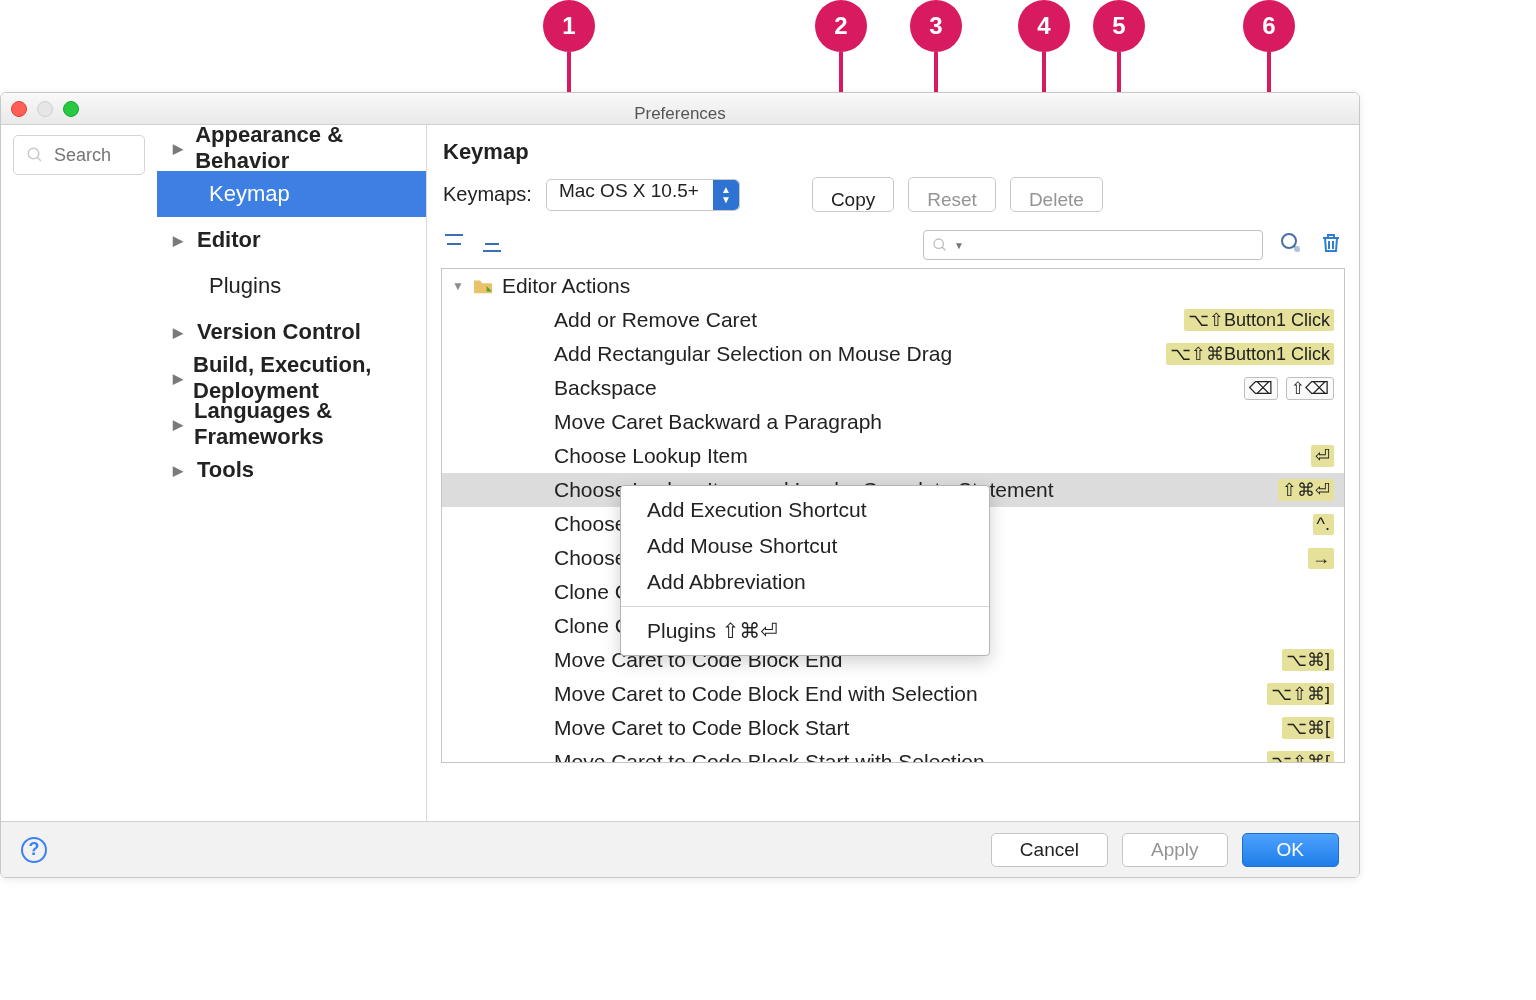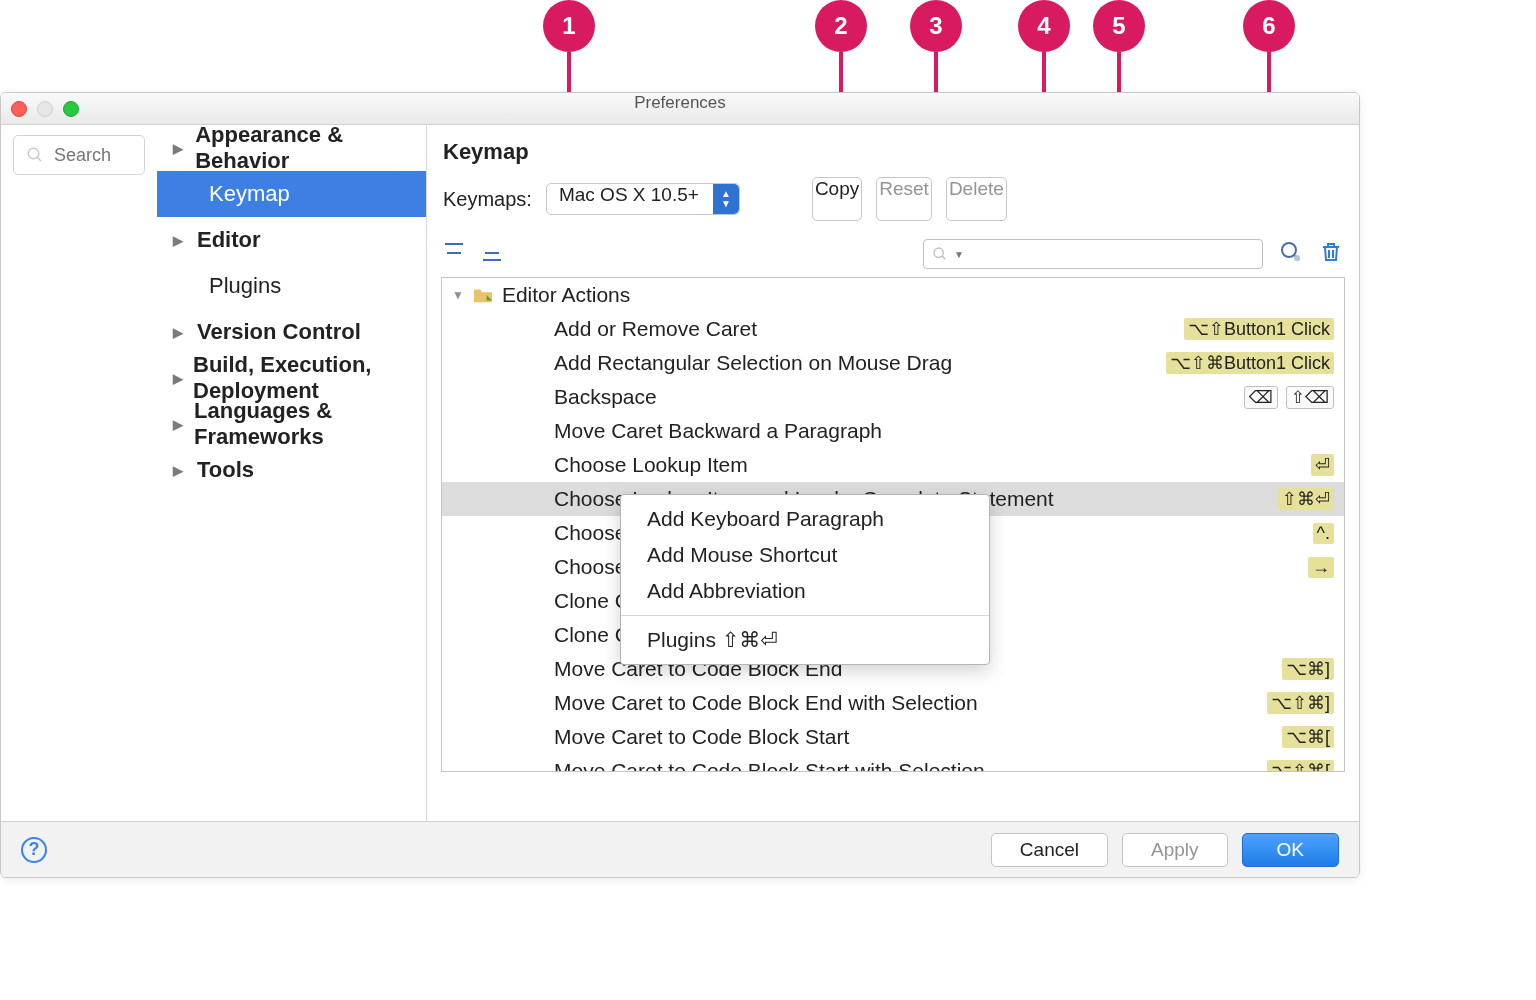--- a/index.html
+++ b/index.html
@@ -34,21 +34,21 @@
     background:#fff;
     border:1px solid #c8c8c8;
     border-radius:6px;
     overflow:hidden;
     box-shadow:0 2px 10px rgba(0,0,0,.08);
   }
   .titlebar{
     height:32px;
     background:linear-gradient(#f9f9f9,#e9e9e9);
     border-bottom:1px solid #d0d0d0;
-    display:flex;align-items:flex-start;justify-content:center;position:relative;
+    display:flex;align-items:flex-end;justify-content:center;position:relative;
     font-size:17px;color:#555;
   }
   .traffic{position:absolute;left:10px;top:8px;display:flex;gap:10px}
   .dot{width:16px;height:16px;border-radius:50%}
   .dot.red{background:#ff5f57;border:1px solid #e24038}
   .dot.grey{background:#e6e6e6;border:1px solid #cfcfcf}
   .dot.green{background:#28c940;border:1px solid #18a82e}
 
   .body{display:flex;height:696px}
   .sidebar{width:426px;background:#fff;border-right:1px solid #d9d9d9;display:flex;flex-direction:row}
@@ -67,21 +67,21 @@
   .nav-item.indent{padding-left:52px}
   .nav-item.selected{background:var(--blue-sel);color:#fff}
   .nav-item.bold{font-weight:600}
 
   .main{flex:1;display:flex;flex-direction:column}
   .heading{font-weight:700;font-size:22px;padding:14px 16px 8px}
   .keymap-row{display:flex;align-items:center;gap:14px;padding:4px 16px 14px}
   .keymap-row label{font-size:20px}
   .select{position:relative;display:inline-flex;align-items:flex-start;background:#fff;border:1px solid #c7c7c7;border-radius:5px;height:32px;padding:0 40px 0 12px;font-size:19px}
   .select .arrows{position:absolute;right:0;top:0;bottom:0;width:26px;background:#2e72d2;border-radius:0 5px 5px 0;display:flex;flex-direction:column;align-items:center;justify-content:center;color:#fff;font-size:10px;line-height:10px}
-  .btn{height:44px;background:#fff;border:1px solid #c7c7c7;border-radius:5px;padding:0 2px;font-size:19px;display:inline-flex;align-items:flex-start}
+  .btn{height:35px;background:#fff;border:1px solid #c7c7c7;border-radius:5px;padding:0 18px;font-size:19px;display:inline-flex;align-items:flex-end}
   .btn.disabled{color:var(--grey-text)}
 
   .toolbar{display:flex;align-items:center;padding:4px 16px 8px;gap:16px}
   .toolbar .spacer{flex:1}
   .searchbox{display:flex;align-items:center;gap:6px;border:1px solid #c0c0c0;border-radius:4px;height:30px;width:340px;padding:0 8px;color:#777}
   .searchbox svg{width:16px;height:16px;opacity:.55}
   .icon-btn svg{width:24px;height:24px}
 
   .tree-panel{margin:0 14px 0 14px;border:1px solid #c5c5c5;height:495px;overflow:hidden;position:relative;background:#fff}
   .tree-row{display:flex;align-items:center;height:34px;padding:0 10px;font-size:21px}
@@ -344,21 +344,21 @@
             </div>
             <div class="tree-row child">
               <span class="label">Move Caret to Code Block Start with Selection</span>
               <span class="shortcuts">
                 <span class="badge">⌥⇧⌘[</span>
               </span>
             </div>
           </div>
 
         <div class="ctx">
-          <div class="ctx-item">Add Keyboard Paragraph</div>
+          <div class="ctx-item">Add Execution Shortcut</div>
           <div class="ctx-item">Add Mouse Shortcut</div>
           <div class="ctx-item">Add Abbreviation</div>
           <div class="ctx-sep"></div>
           <div class="ctx-item">Plugins ⇧⌘⏎</div>
         </div>
       </div>
     </div>
   </div>
 
   <div class="footer">

